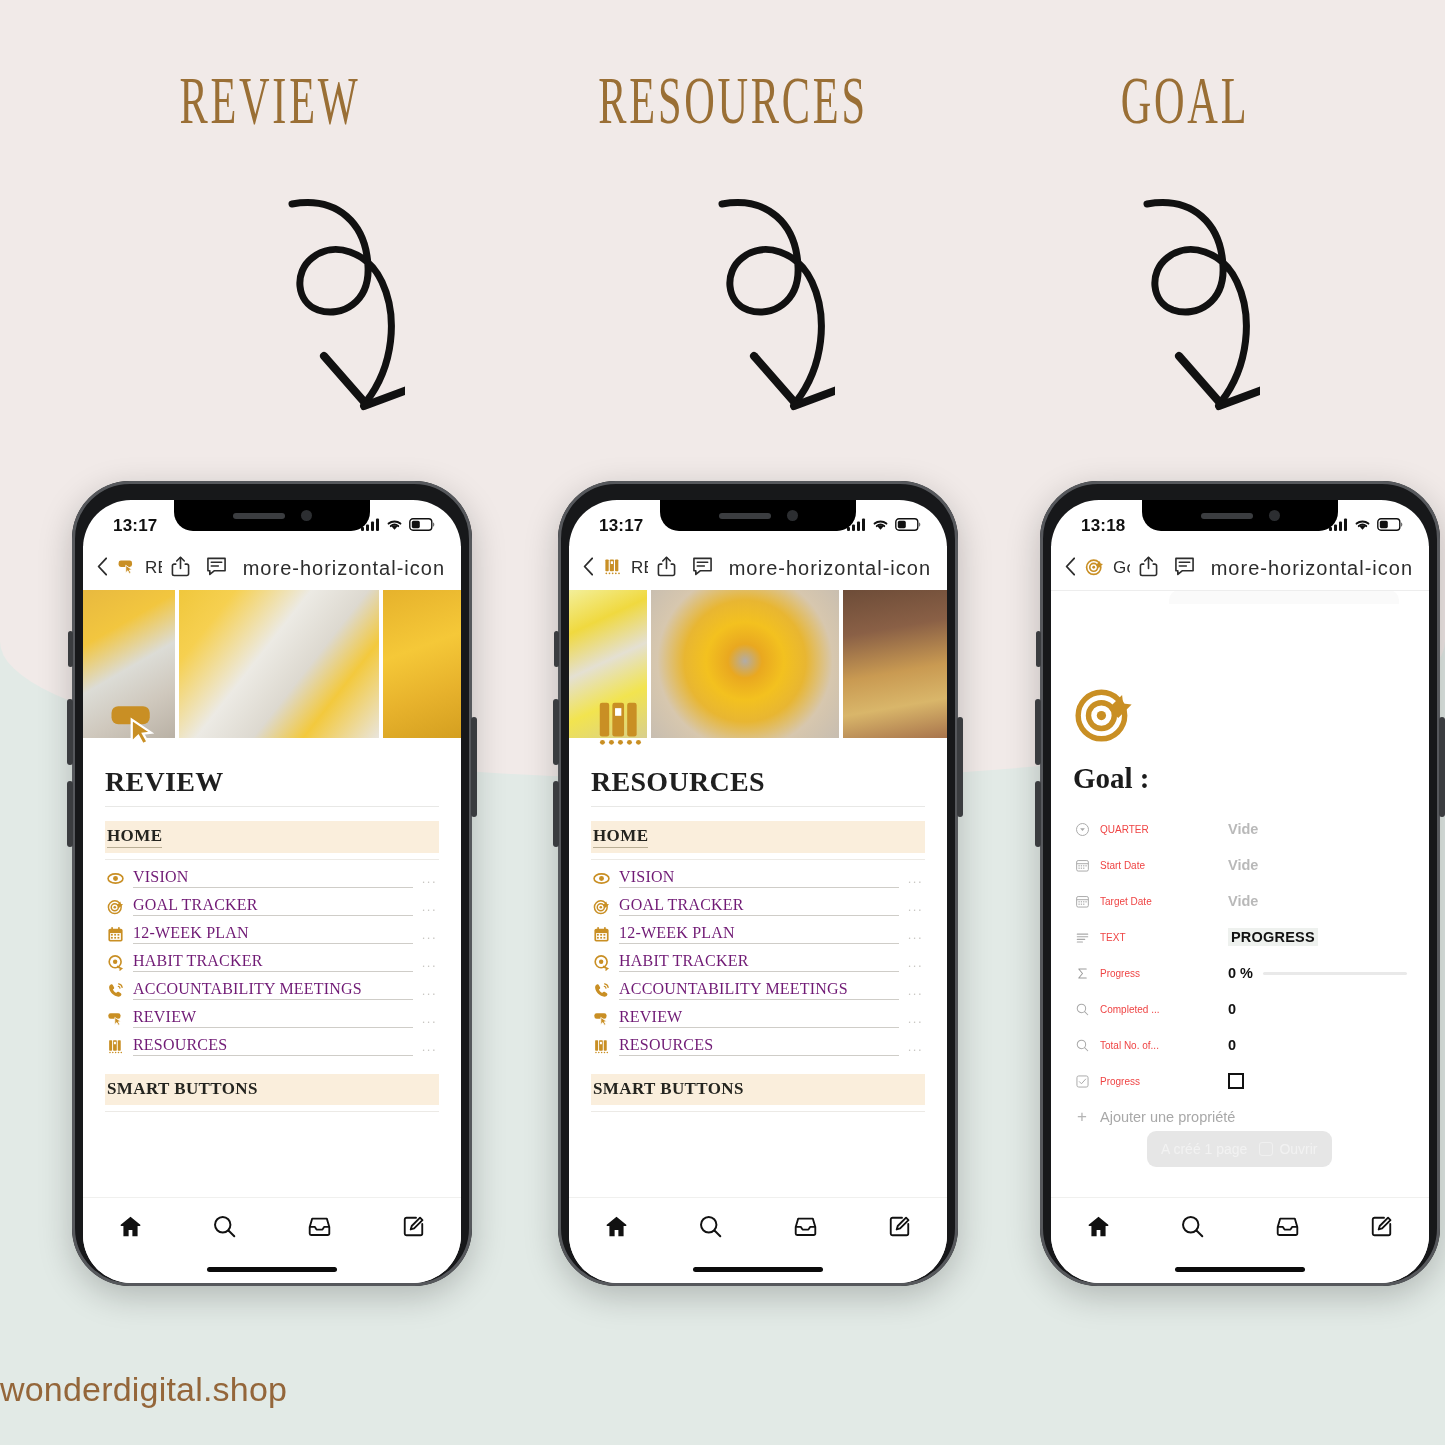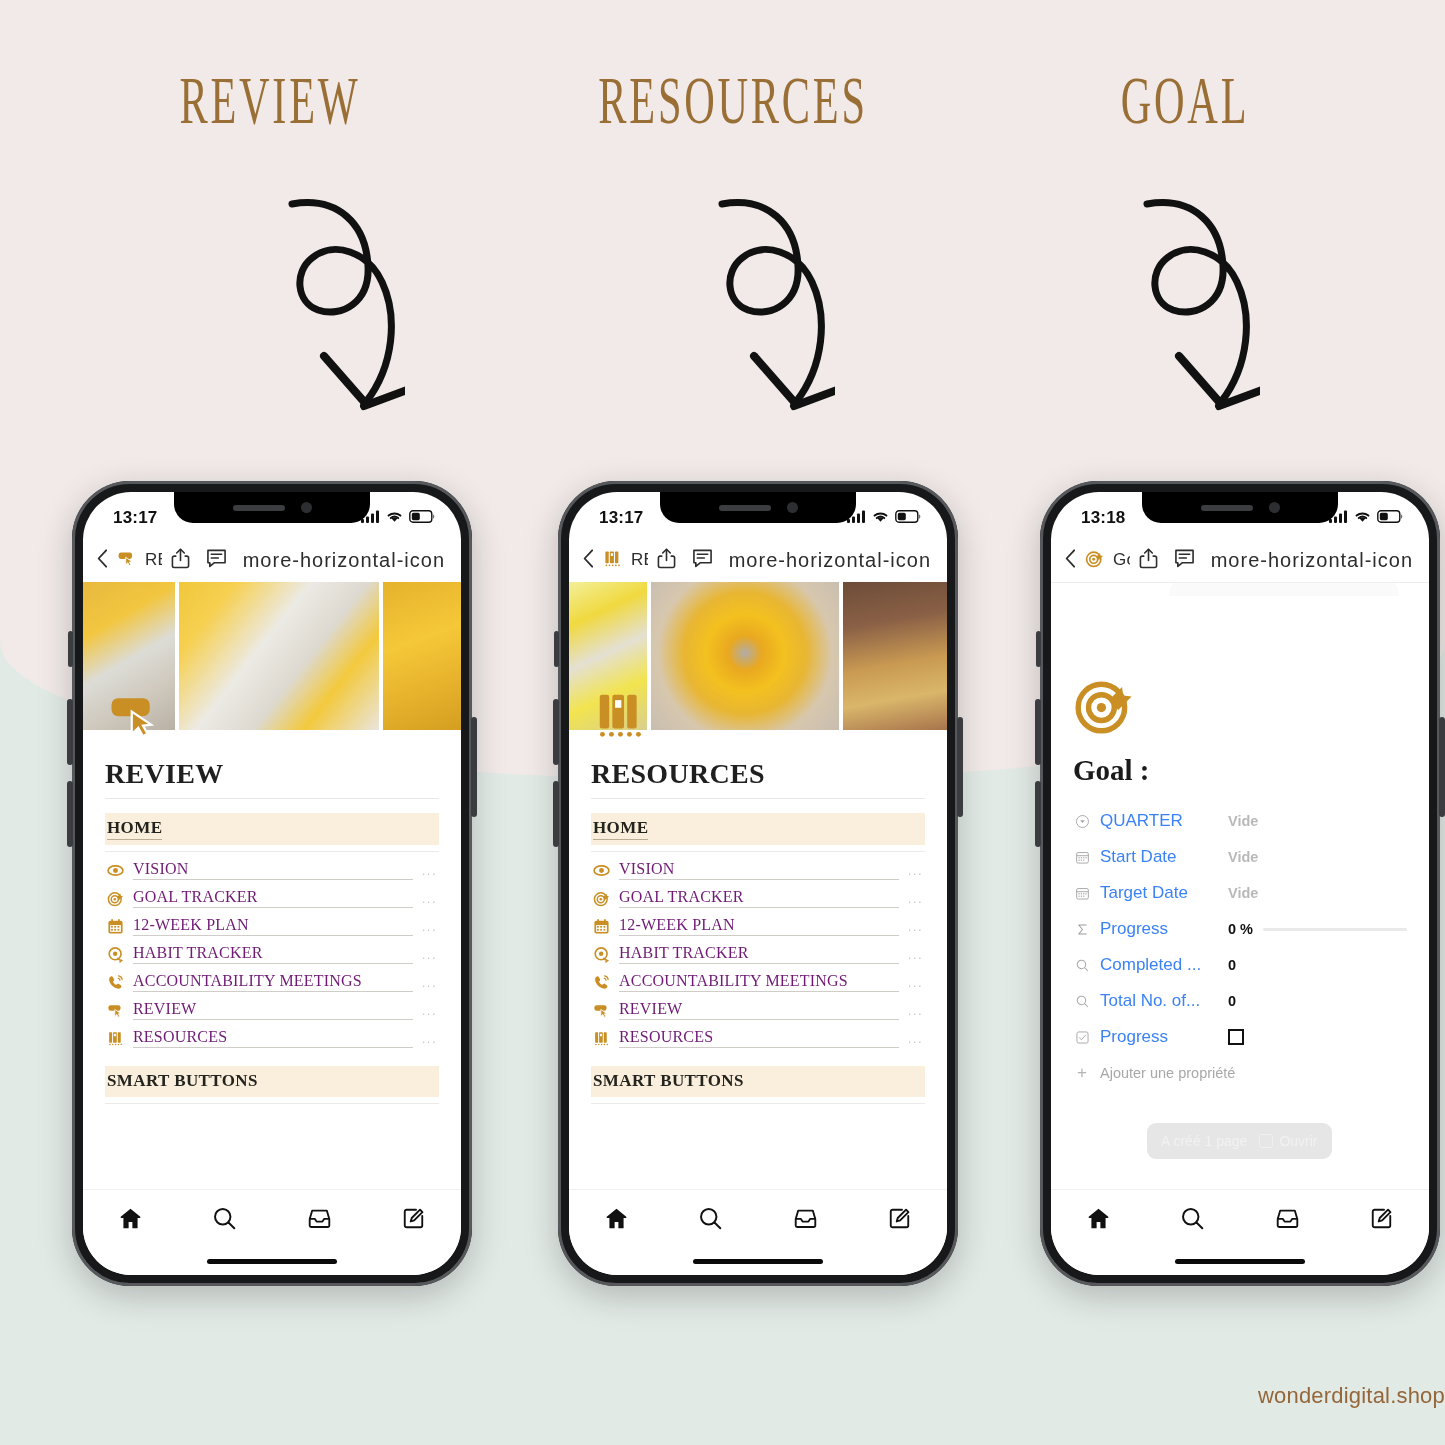--- a/index.html
+++ b/index.html
@@ -66,20 +66,21 @@
   .btn-l2 { left: -5px; top: 218px; width: 6px; height: 66px; }
   .btn-l3 { left: -5px; top: 300px; width: 6px; height: 66px; }
   .btn-r1 { right: -5px; top: 236px; width: 6px; height: 100px; }
 
   .screen {
     position: relative;
     width: 100%; height: 100%;
     background: #ffffff;
     border-radius: 48px;
     overflow: hidden;
+    margin-top: 8px;
   }
   .notch {
     position: absolute; top: 0; left: 50%;
     transform: translateX(-50%);
     width: 196px; height: 31px;
     background: #000;
     border-bottom-left-radius: 19px;
     border-bottom-right-radius: 19px;
     z-index: 30;
     display: flex; align-items: center; justify-content: center;
@@ -198,21 +199,21 @@
     font-family: "Liberation Serif", serif;
     font-weight: 700; font-size: 29px; color: #1b1b1b;
     margin-bottom: 16px;
   }
   .prop-row {
     display: flex; align-items: center;
     height: 36px;
   }
   .prop-ico { width: 18px; flex: 0 0 18px; display:flex; align-items:center; justify-content:center; color:#9b9b9b; }
   .prop-name {
-    font-size: 17px; color: #3b82f6; margin-left: 9px;
+    font-size: 10px; color: #ef4444; margin-left: 9px;
     width: 128px; white-space: nowrap; overflow: hidden;
   }
   .prop-val { font-size: 14.5px; color: #111; display: flex; align-items: center; gap: 10px; flex:1;font-weight:bold; }
   .prop-val.empty { color: #b9b9b9; }
   .prop-val .hl { background: #eef1ee; padding: 1px 3px; letter-spacing: .2px; }
   .progbar { height: 3px; background: #e9e9e9; border-radius: 2px; flex: 1; max-width: 160px; }
   .checkbox-sq { width: 16px; height: 16px; border: 2px solid #111; background: #fff; }
   .add-prop { display:flex; align-items:center; height: 36px; color:#a8a8a8; font-size:14.5px; }
   .add-prop .plus { width:18px; flex:0 0 18px; text-align:center; font-size:17px; color:#b4b4b4; }
   .add-prop .lbl2 { margin-left: 9px; }
@@ -235,22 +236,22 @@
     height: 1px; background: #ededed; z-index: 14;
   }
   .phone3-sheet {
     position: absolute; left: 118px; right: 30px; top: 90px;
     height: 14px; background: #fafafa; border-top-left-radius: 10px; border-top-right-radius: 10px;
     z-index: 13;
   }
 
   .footer {
     position: absolute; left: 0; right: 0; bottom: 36px;
-    text-align: right;
-    font-size: 22px; color: #94663a; letter-spacing: .2px;
+    text-align: left;
+    font-size: 34px; color: #94663a; letter-spacing: .2px;
   }
 </style>
 </head>
 <body>
 
 <div id="stage">
   <div class="bg-top"></div>
 
   <div class="heading" style="left:70px; width:400px;">REVIEW</div>
   <div class="heading" style="left:533px; width:400px;">RESOURCES</div>
@@ -799,20 +800,36 @@
                   <rect x="4.6" y="12.8" width="1.7" height="1.6"></rect>
                   <rect x="7.7" y="12.8" width="1.7" height="1.6"></rect>
                   <rect x="10.8" y="12.8" width="1.7" height="1.6"></rect>
                 </g>
               </svg>
             </span>
           <span class="prop-name">Target Date</span>
           <span class="prop-val empty">Vide</span>
         </div>
 
+        <div class="prop-row">
+          <span class="prop-ico">
+              <svg width="15" height="15" viewBox="0 0 20 20">
+                <g stroke="#a9a9a9" stroke-width="1.35" stroke-linecap="round">
+                  <path d="M3 5.5h14"></path>
+                  <path d="M3 9h14"></path>
+                  <path d="M3 12.5h10"></path>
+                  <path d="M3 16h7"></path>
+                </g>
+              </svg>
+            </span>
+          <span class="prop-name">TEXT</span>
+          <span class="prop-val">
+              <span class="hl">PROGRESS</span>
+            </span>
+        </div>
 
         <div class="prop-row">
           <span class="prop-ico">
               <svg width="15" height="15" viewBox="0 0 20 20">
                 <path d="M15 4H5l5 6-5 6h10" fill="none" stroke="#9b9b9b" stroke-width="1.35" stroke-linejoin="round" stroke-linecap="round"></path>
               </svg>
             </span>
           <span class="prop-name">Progress</span>
           <span class="prop-val">
             <span>0 %</span>

